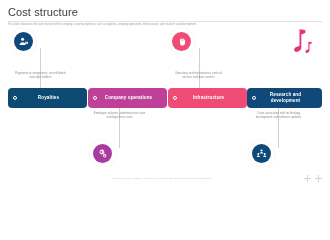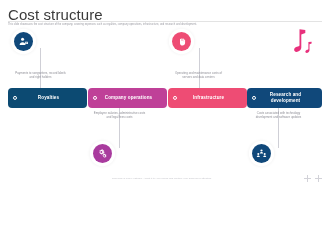--- a/index.html
+++ b/index.html
@@ -18,21 +18,21 @@
     position: absolute;
     inset: 0;
     background: #ffffff;
   }
 
   
   .page-title {
     position: absolute;
     left: 8px;
     top: 6px;
-    font-size: 15px;
+    font-size: 11px;
     font-weight: 400;
     color: #3b3b3b;
     letter-spacing: 0.1px;
     white-space: nowrap;
   }
   .title-rule {
     position: absolute;
     left: 8px;
     top: 21px;
     width: 314px;

